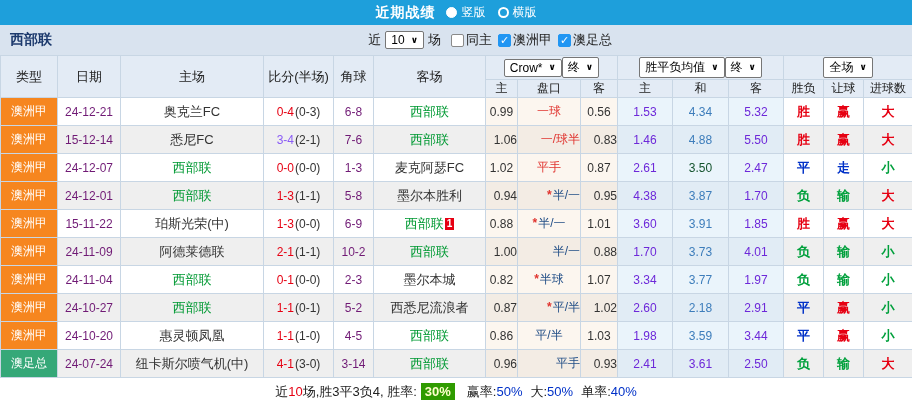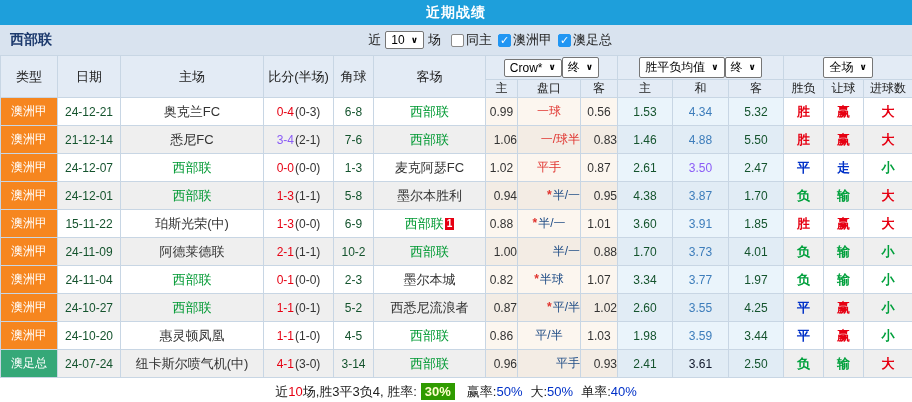--- a/index.html
+++ b/index.html
@@ -30,44 +30,54 @@
   table { border-collapse:collapse; width:912px; table-layout:fixed; }
   th, td { border:1px solid #c8d6e4; text-align:center; padding:0; white-space:nowrap; overflow:hidden; }
   thead th { background:#e3ebf5; font-weight:normal; color:#222; font-size:13px; }
   tr.group-row th { height:24px; }
   tr.sub-row th { height:16px; font-size:12px; }
   .group-cell { display:flex; align-items:center; justify-content:center; }
   tbody tr { height:28px; }
   tbody tr.alt td { background:#efefef; }
   td.c-crow { background:#fcf6ef; }
   tr.alt td.c-crow { background:#f3ece4;text-align:right; }
-  td.c-mean { background:#eaf4fb; color:#14532d; }
+  td.c-mean { background:#eaf4fb; color:#6d28d9; }
   tr.alt td.c-mean { background:#e1ecf5; }
   td.league { color:#fff; font-size:12px; }
-  td.date, td.corner { color:#14532d;text-align:center; }
+  td.date, td.corner { color:#701a75;text-align:center; }
   .self { color:#009933; }
   .team { font-size:13px; cursor:pointer; }
   .ft { margin-right:1px; }
   .ht { color:#333; }
   .badge1 { display:inline-block; background:#e60012; color:#fff; font-size:10px; font-weight:bold; padding:0 2px; margin-left:1px; line-height:12px; vertical-align:1px; }
   .ast { margin-right:1px; font-weight:bold; }
   td.res span { font-weight:bold; font-size:13px; }
 
   
   .footer { height:27px; display:flex; align-items:center; justify-content:center; font-size:13px; color:#222; background:#fff; }
   .rate-badge { display:inline-block; font-weight:bold; padding:1px 4px; margin:10px 4px; }
   .footer .lbl { margin-left:8px; }
 </style>
 </head>
 <body>
 
 <div class="app">
 
   <div class="topbar">
     <span class="title">近期战绩</span>
+    <span class="radio-group">
+        <span class="radio-opt">
+          <span class="radio sel"></span>
+          <span>竖版</span>
+        </span>
+        <span class="radio-opt">
+          <span class="radio unsel"></span>
+          <span>横版</span>
+        </span>
+      </span>
   </div>
 
   <div class="filterbar">
     <span class="team-name">西部联</span>
     <span class="controls">
       <span>近</span>
       <span class="selbox">
         <span>10</span>
         <span class="caret">∨</span>
       </span>
@@ -171,21 +181,21 @@
           <td class="c-crow">0.56</td>
           <td class="c-mean">1.53</td>
           <td class="c-mean" style="color: rgb(61, 125, 187);">4.34</td>
           <td class="c-mean">5.32</td>
           <td class="res"><span style="color: rgb(230, 0, 18);">胜</span></td>
           <td class="res"><span style="color: rgb(230, 0, 18);">赢</span></td>
           <td class="res"><span style="color: rgb(230, 0, 18);">大</span></td>
         </tr>
         <tr class="alt">
           <td class="league" style="background: rgb(246, 134, 31);">澳洲甲</td>
-          <td class="date">21-12-14</td>
+          <td class="date">15-12-14</td>
           <td><span class="team">悉尼FC</span></td>
           <td><span class="ft" style="color: #8b5cf6;">3-4</span><span class="ht">(2-1)</span></td>
           <td class="corner">7-6</td>
           <td><span class="team self">西部联</span></td>
           <td class="c-crow">1.06</td>
           <td class="c-crow"><span style="color: rgb(224, 52, 47);">一/球半</span></td>
           <td class="c-crow">0.83</td>
           <td class="c-mean">1.46</td>
           <td class="c-mean" style="color: rgb(61, 125, 187);">4.88</td>
           <td class="c-mean">5.50</td>
@@ -197,21 +207,21 @@
           <td class="league" style="background: rgb(246, 134, 31);">澳洲甲</td>
           <td class="date">24-12-07</td>
           <td><span class="team self">西部联</span></td>
           <td><span class="ft" style="color: rgb(230, 0, 18);">0-0</span><span class="ht">(0-0)</span></td>
           <td class="corner">1-3</td>
           <td><span class="team">麦克阿瑟FC</span></td>
           <td class="c-crow">1.02</td>
           <td class="c-crow"><span style="color: rgb(224, 52, 47);">平手</span></td>
           <td class="c-crow">0.87</td>
           <td class="c-mean">2.61</td>
-          <td class="c-mean" style="color: #8b5cf6;">3.50</td>
+          <td class="c-mean" style="color: #14532d;">3.50</td>
           <td class="c-mean">2.47</td>
           <td class="res"><span style="color: rgb(0, 49, 200);">平</span></td>
           <td class="res"><span style="color: rgb(0, 49, 200);">走</span></td>
           <td class="res"><span style="color: rgb(0, 160, 60);">小</span></td>
         </tr>
         <tr class="alt">
           <td class="league" style="background: rgb(246, 134, 31);">澳洲甲</td>
           <td class="date">24-12-01</td>
           <td><span class="team self">西部联</span></td>
           <td><span class="ft" style="color: rgb(230, 0, 18);">1-3</span><span class="ht">(1-1)</span></td>
@@ -282,22 +292,22 @@
           <td class="league" style="background: rgb(246, 134, 31);">澳洲甲</td>
           <td class="date">24-10-27</td>
           <td><span class="team self">西部联</span></td>
           <td><span class="ft" style="color: rgb(230, 0, 18);">1-1</span><span class="ht">(0-1)</span></td>
           <td class="corner">5-2</td>
           <td><span class="team">西悉尼流浪者</span></td>
           <td class="c-crow">0.87</td>
           <td class="c-crow"><span class="ast" style="color: rgb(224, 52, 47);">*</span><span style="color: rgb(35, 79, 135);">平/半</span></td>
           <td class="c-crow">1.02</td>
           <td class="c-mean">2.60</td>
-          <td class="c-mean" style="color: rgb(61, 125, 187);">3.55</td>
-          <td class="c-mean">4.25</td>
+          <td class="c-mean" style="color: rgb(61, 125, 187);">2.18</td>
+          <td class="c-mean">2.91</td>
           <td class="res"><span style="color: rgb(0, 49, 200);">平</span></td>
           <td class="res"><span style="color: rgb(230, 0, 18);">赢</span></td>
           <td class="res"><span style="color: rgb(0, 160, 60);">小</span></td>
         </tr>
         <tr>
           <td class="league" style="background: rgb(246, 134, 31);">澳洲甲</td>
           <td class="date">24-10-20</td>
           <td><span class="team">惠灵顿凤凰</span></td>
           <td><span class="ft" style="color: rgb(230, 0, 18);">1-1</span><span class="ht">(1-0)</span></td>
           <td class="corner">4-5</td>
@@ -316,21 +326,21 @@
           <td class="league" style="background: rgb(53, 168, 120);">澳足总</td>
           <td class="date">24-07-24</td>
           <td><span class="team">纽卡斯尔喷气机(中)</span></td>
           <td><span class="ft" style="color: rgb(230, 0, 18);">4-1</span><span class="ht">(3-0)</span></td>
           <td class="corner">3-14</td>
           <td><span class="team self">西部联</span></td>
           <td class="c-crow">0.96</td>
           <td class="c-crow"><span style="color: rgb(35, 79, 135);">平手</span></td>
           <td class="c-crow">0.93</td>
           <td class="c-mean">2.41</td>
-          <td class="c-mean" style="color: #0f172a;">3.61</td>
+          <td class="c-mean" style="color: #6d28d9;">3.61</td>
           <td class="c-mean">2.50</td>
           <td class="res"><span style="color: rgb(0, 160, 60);">负</span></td>
           <td class="res"><span style="color: rgb(0, 160, 60);">输</span></td>
           <td class="res"><span style="color: rgb(230, 0, 18);">大</span></td>
         </tr>
       </tbody>
   </table>
 
   <div class="footer">
     <span>近</span>

